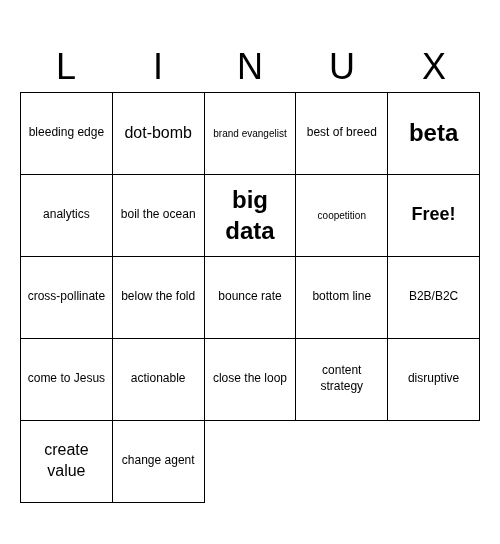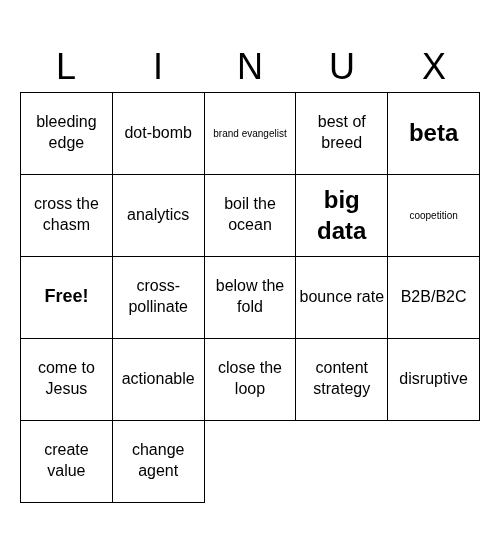--- a/index.html
+++ b/index.html
@@ -34,21 +34,21 @@
     }
     .bingo-cell {
       border-right: 1.5px solid #000;
       border-bottom: 1.5px solid #000;
       min-height: 82px;
       display: flex;
       align-items: center;
       justify-content: center;
       text-align: center;
       padding: 4px 3px;
-      font-size: 16px;
+      font-size: 12px;
       line-height: 1.3;
       color: #000;
     }
     .bingo-cell.large-text {
       font-size: 24px;
       font-weight: bold;
     }
     .bingo-cell.medium-text {
       font-size: 16px;
       font-weight: normal;
@@ -68,29 +68,29 @@
       <div class="header-cell">N</div>
       <div class="header-cell">U</div>
       <div class="header-cell">X</div>
     </div>
   <div class="bingo-grid">
   <div class="bingo-cell">bleeding edge</div>
       <div class="bingo-cell medium-text">dot-bomb</div>
       <div class="bingo-cell" style="font-size: 10px;">brand evangelist</div>
       <div class="bingo-cell">best of breed</div>
       <div class="bingo-cell large-text">beta</div>
-      <div class="bingo-cell">cross the chasm</div>
       <div class="bingo-cell">analytics</div>
       <div class="bingo-cell">boil the ocean</div>
       <div class="bingo-cell large-text">big data</div>
       <div class="bingo-cell" style="font-size: 10px;">coopetition</div>
       <div class="bingo-cell free">Free!</div>
       <div class="bingo-cell">cross-pollinate</div>
       <div class="bingo-cell">below the fold</div>
       <div class="bingo-cell">bounce rate</div>
+      <div class="bingo-cell">bottom line</div>
       <div class="bingo-cell">B2B/B2C</div>
       <div class="bingo-cell">come to Jesus</div>
       <div class="bingo-cell">actionable</div>
       <div class="bingo-cell">close the loop</div>
       <div class="bingo-cell">content strategy</div>
       <div class="bingo-cell">disruptive</div>
       <div class="bingo-cell medium-text">create value</div>
       <div class="bingo-cell">change agent</div>
     </div>
 </div>

